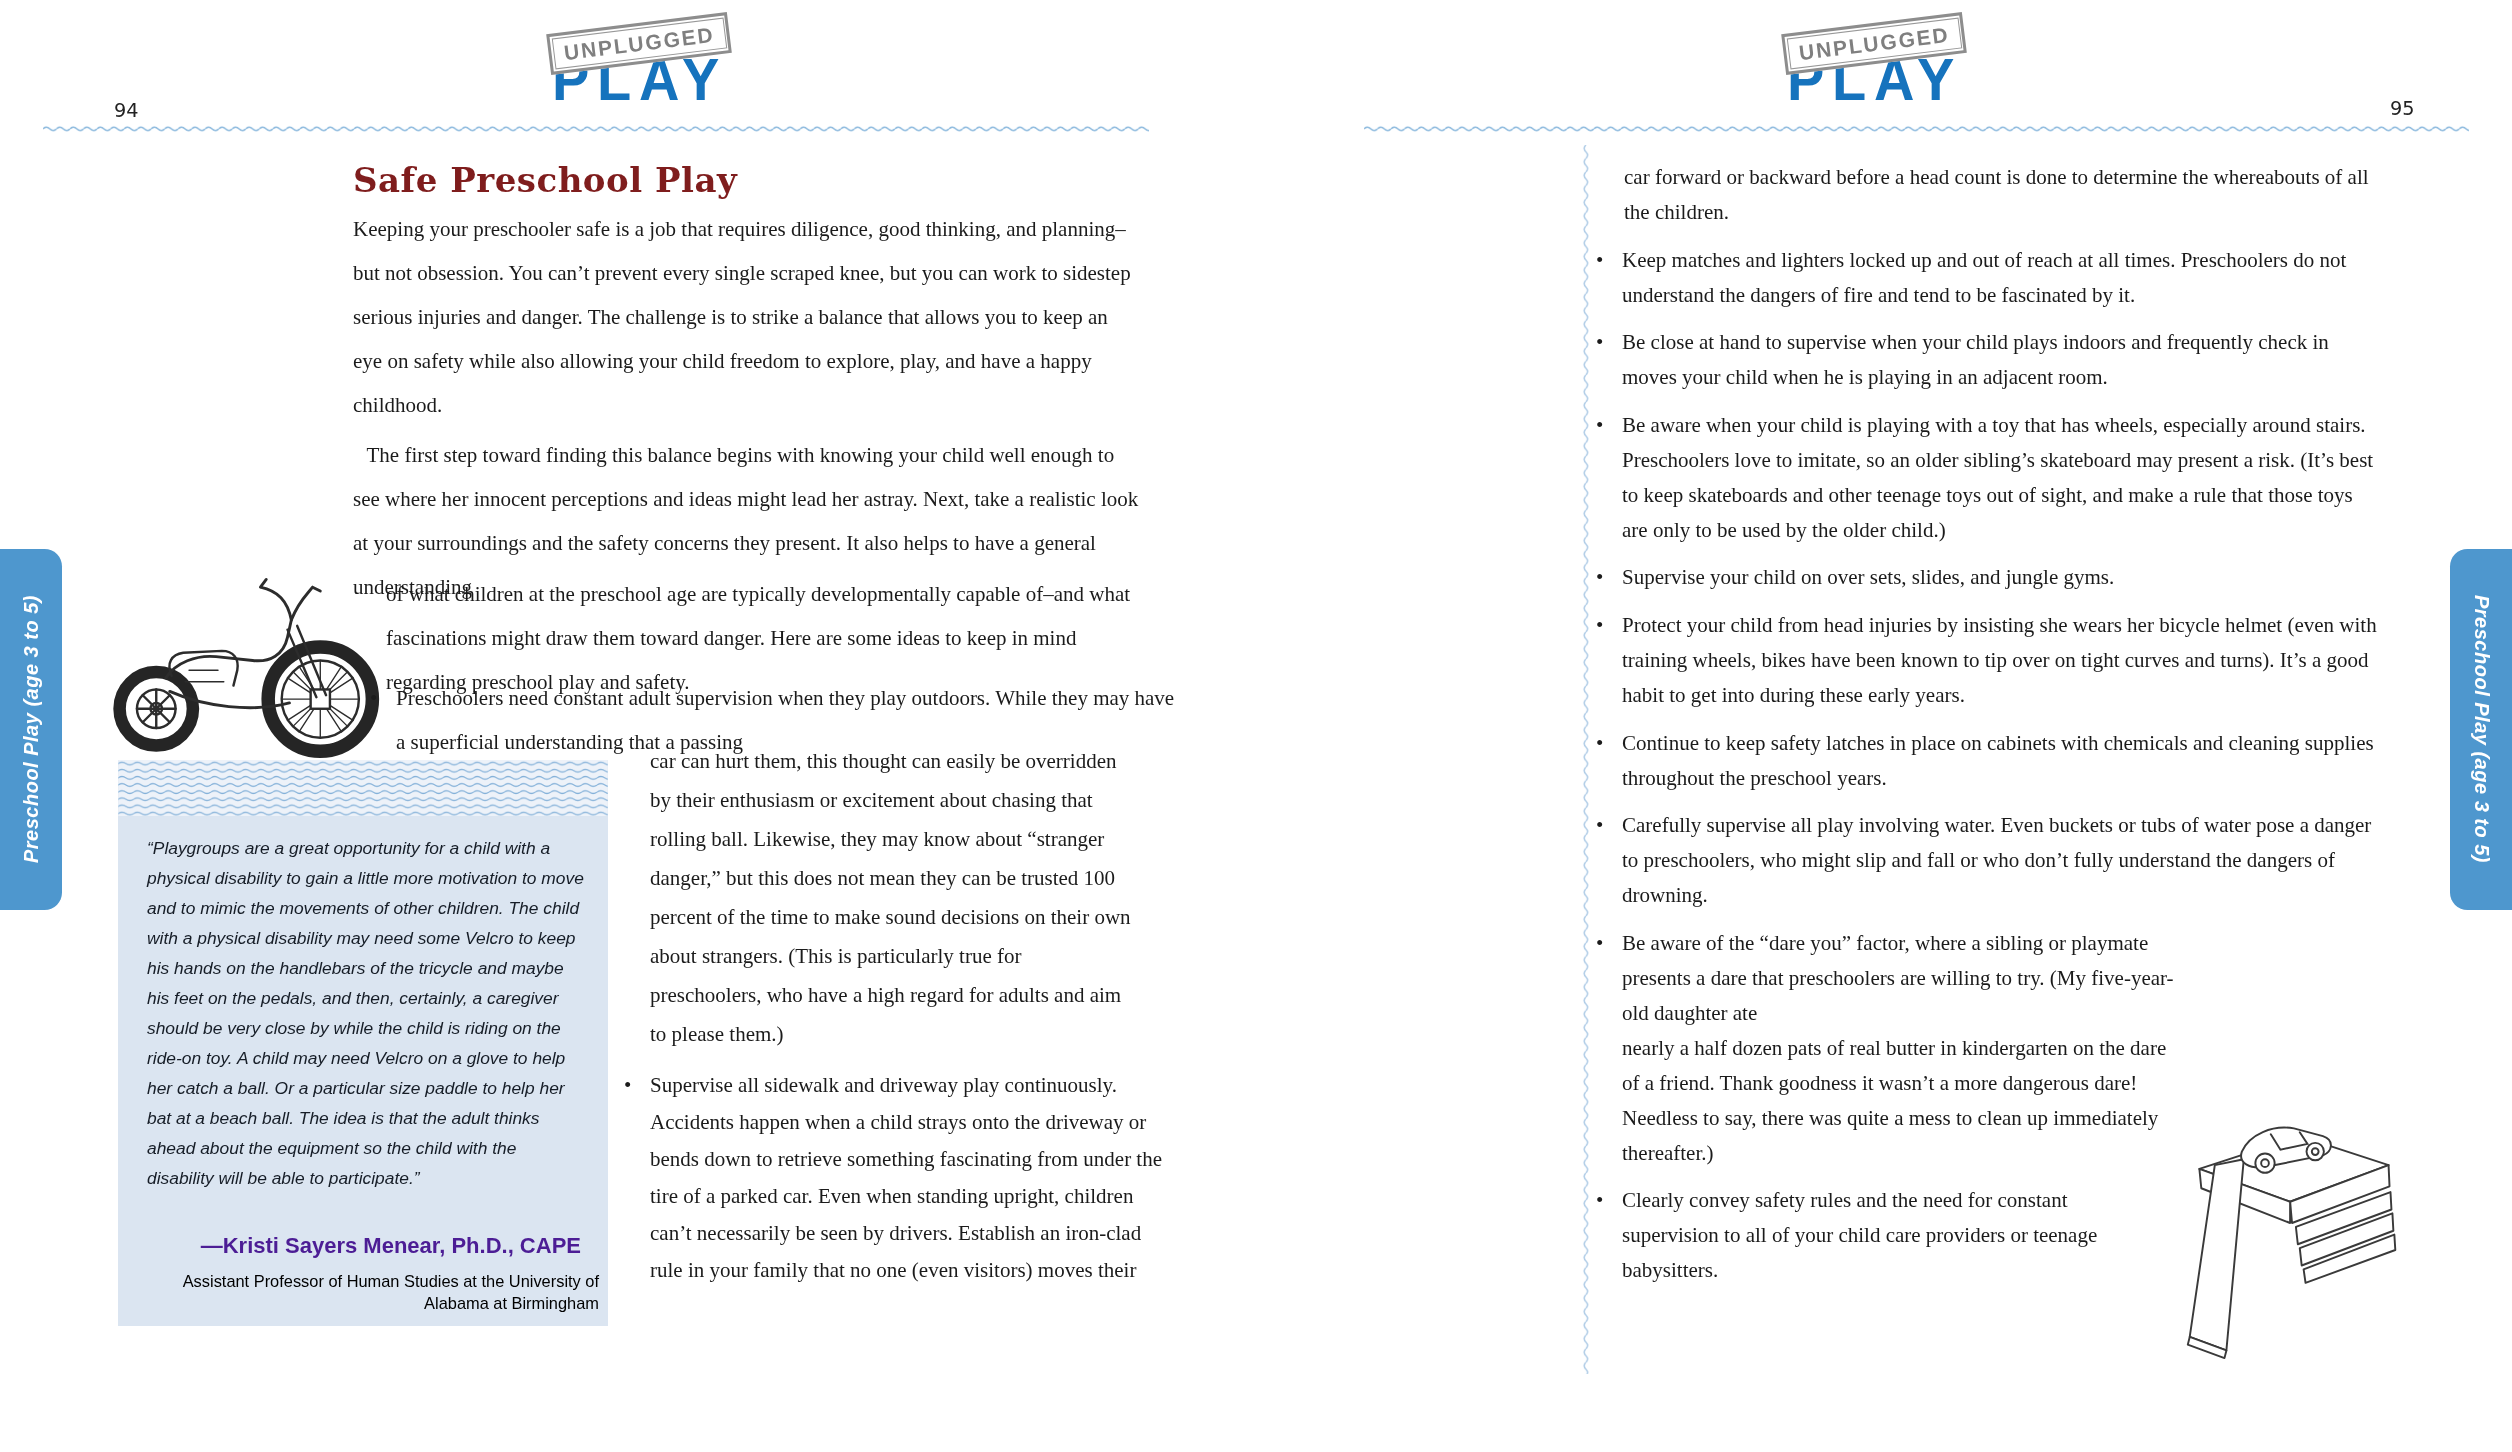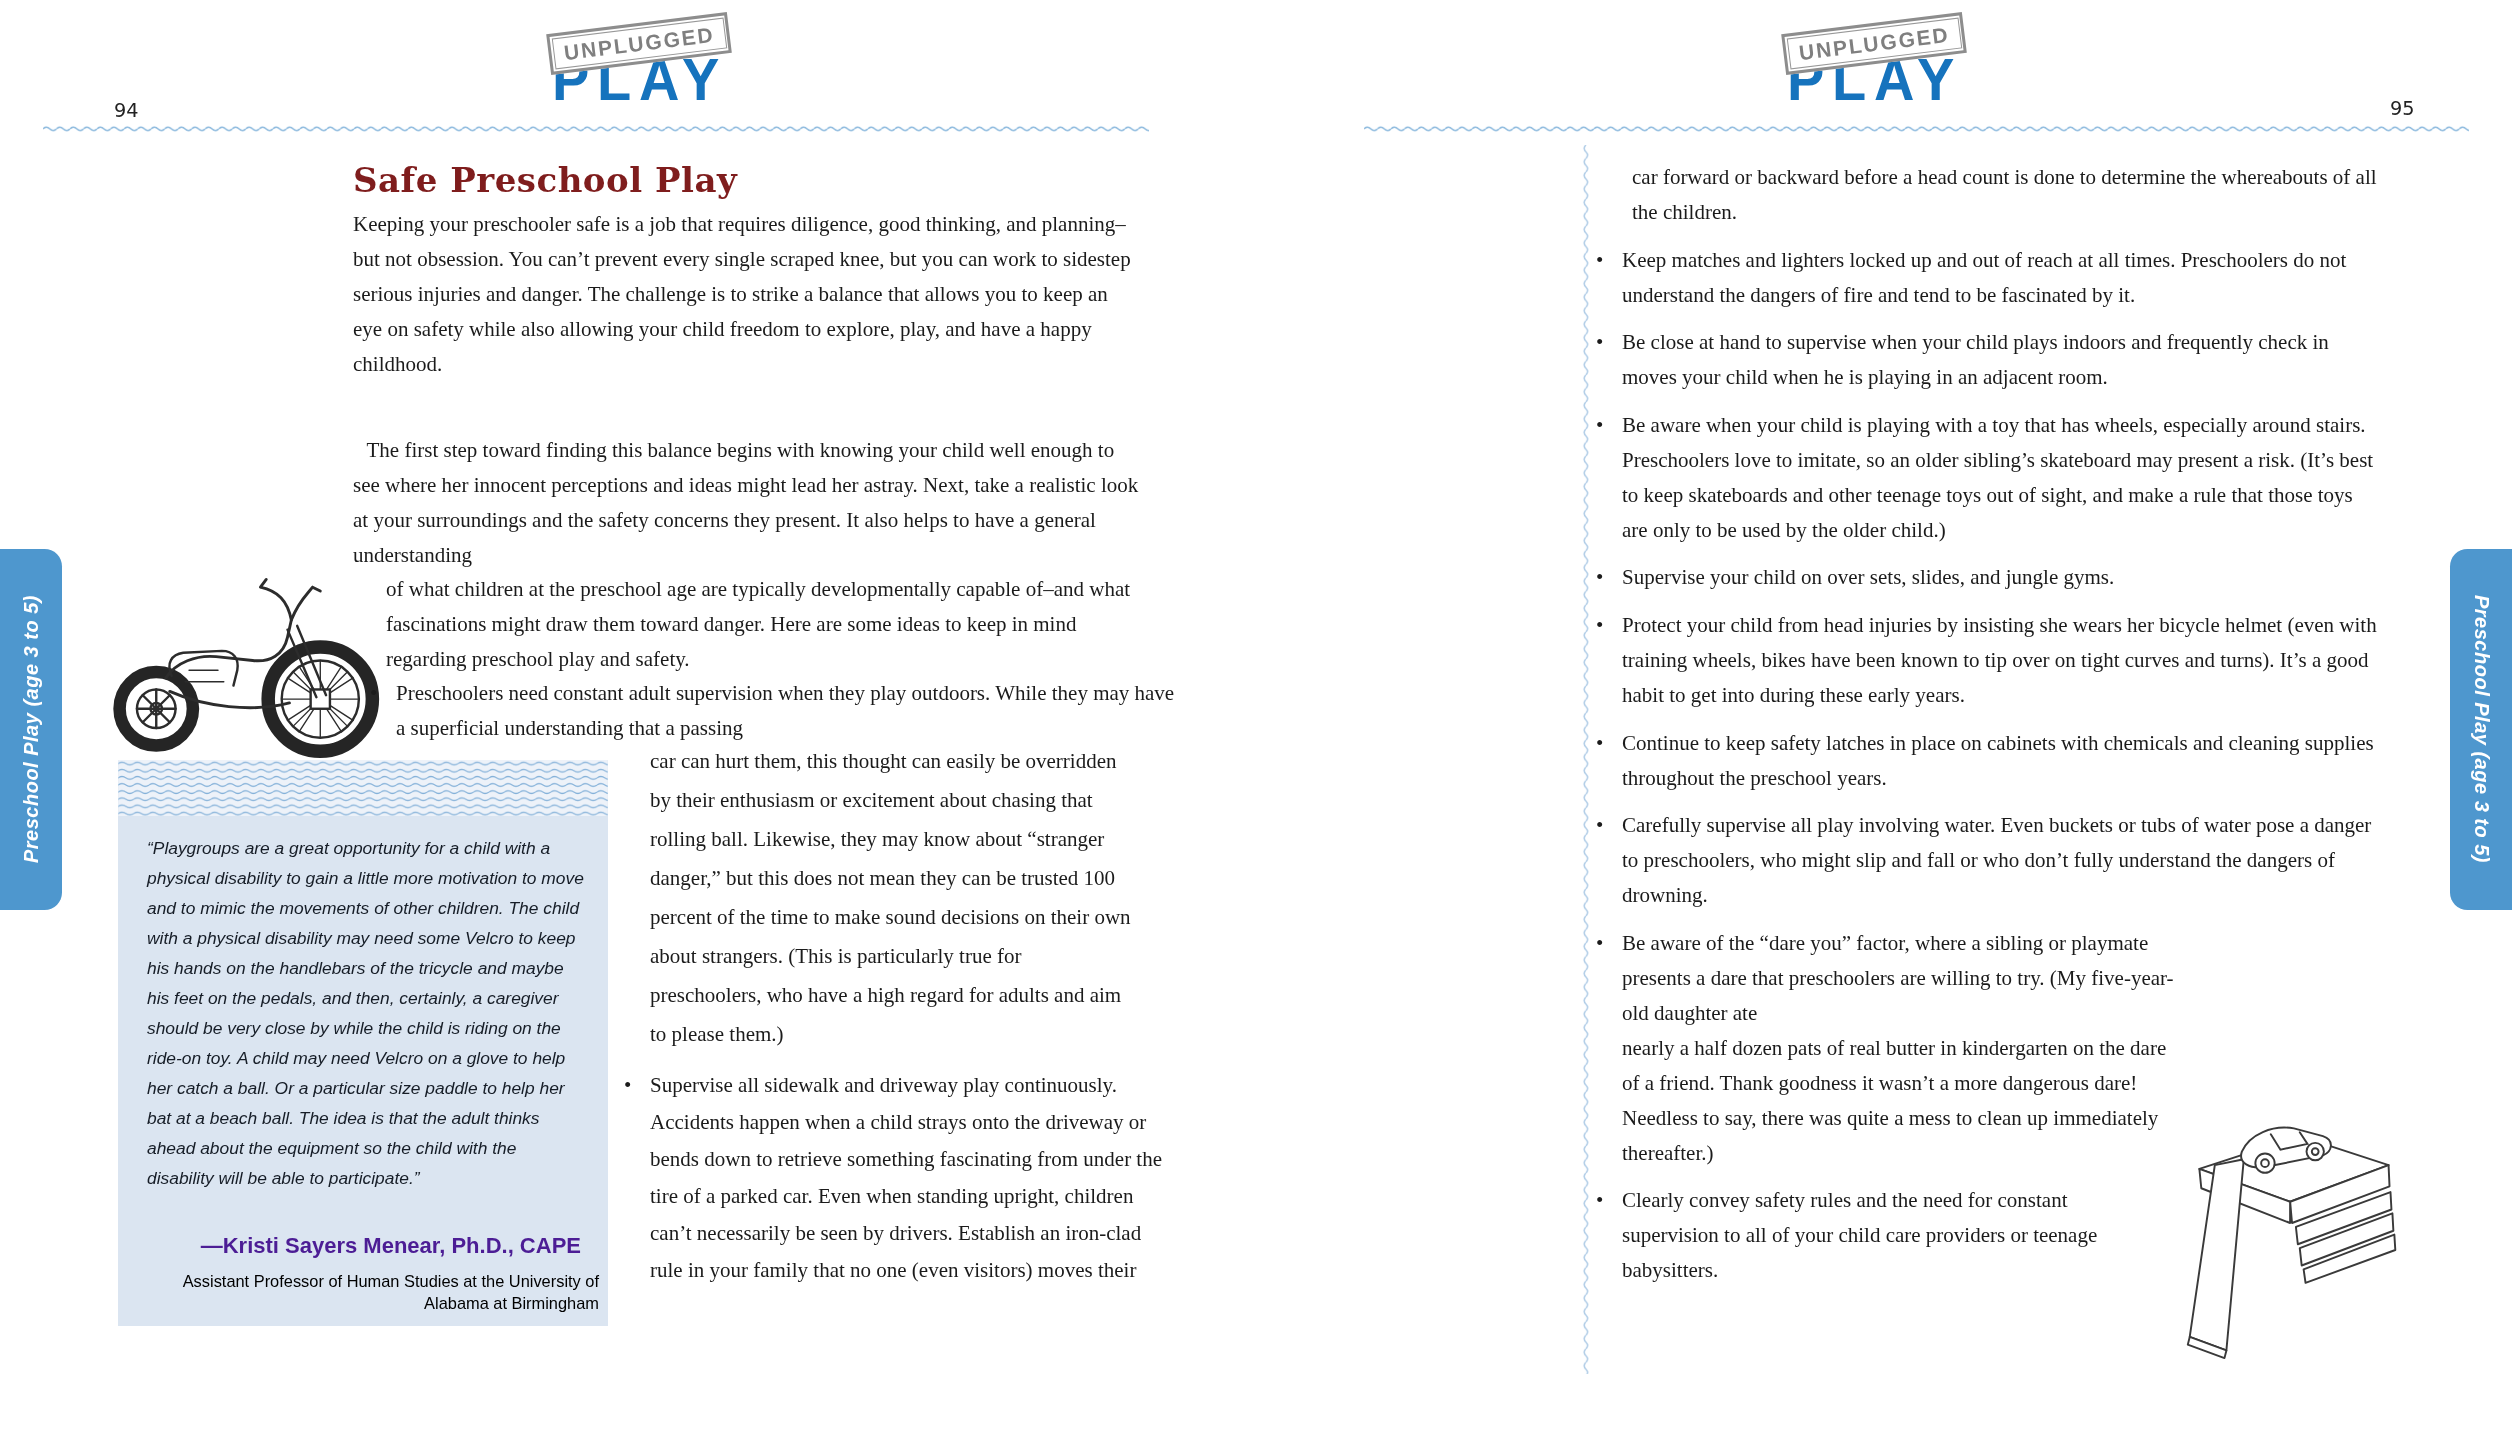--- a/index.html
+++ b/index.html
@@ -12,28 +12,28 @@
   .stamp{transform:rotate(-7deg);border:3.9px solid #8d8d8d;background:#fff;padding:1.9px;z-index:2;}
   .stamp-inner{border:1.9px solid #989898;padding:0 9.7px;font-family:"Liberation Sans",sans-serif;
                font-weight:bold;font-size:21px;letter-spacing:1.9px;color:#7f7f7f;line-height:29px;}
   .playword{margin-top:-11.6px;font-family:"Liberation Sans",sans-serif;font-weight:bold;font-size:56px;
             line-height:56px;letter-spacing:7.7px;color:#1673bd;transform:scaleY(1.05);}
   .hrule{position:absolute;top:124px;height:9.7px;}
 
   
   .abs{position:absolute;}
   .title{font-family:"DejaVu Serif",serif;font-weight:bold;font-size:34px;letter-spacing:0.5px;color:#7f1d1d;}
-  .tx{font-size:21px;line-height:35px;}
+  .tx{font-size:21px;line-height:44px;}
   .bullet{padding-left:26px;text-indent:-26px;}
   .dot{display:inline-block;width:26px;text-indent:0;}
 
   
   .rp{position:absolute;left:1596px;top:160px;width:785px;}
   .rp p{margin:0 0 12.6px 0;font-size:21px;line-height:35px;}
-  .rp .cont{margin-left:36px;}
+  .rp .cont{margin-left:28px;}
   .rp .w560{width:565px;margin-bottom:0;}
   .rp .w560b{width:565px;margin-top:0;}
   .rp .w500{width:502px;}
 
   
   .sidebar{position:absolute;left:118px;top:760px;width:490px;height:566px;background:#dbe5f1;}
   .band{position:absolute;top:0;left:0;}
   .quote{position:absolute;top:73px;left:29px;width:437px;font-family:"Liberation Sans",sans-serif;
          font-style:italic;font-size:17.4px;line-height:30px;color:#161d27;}
   .attrib{position:absolute;top:473px;left:19.3px;right:27px;text-align:right;

